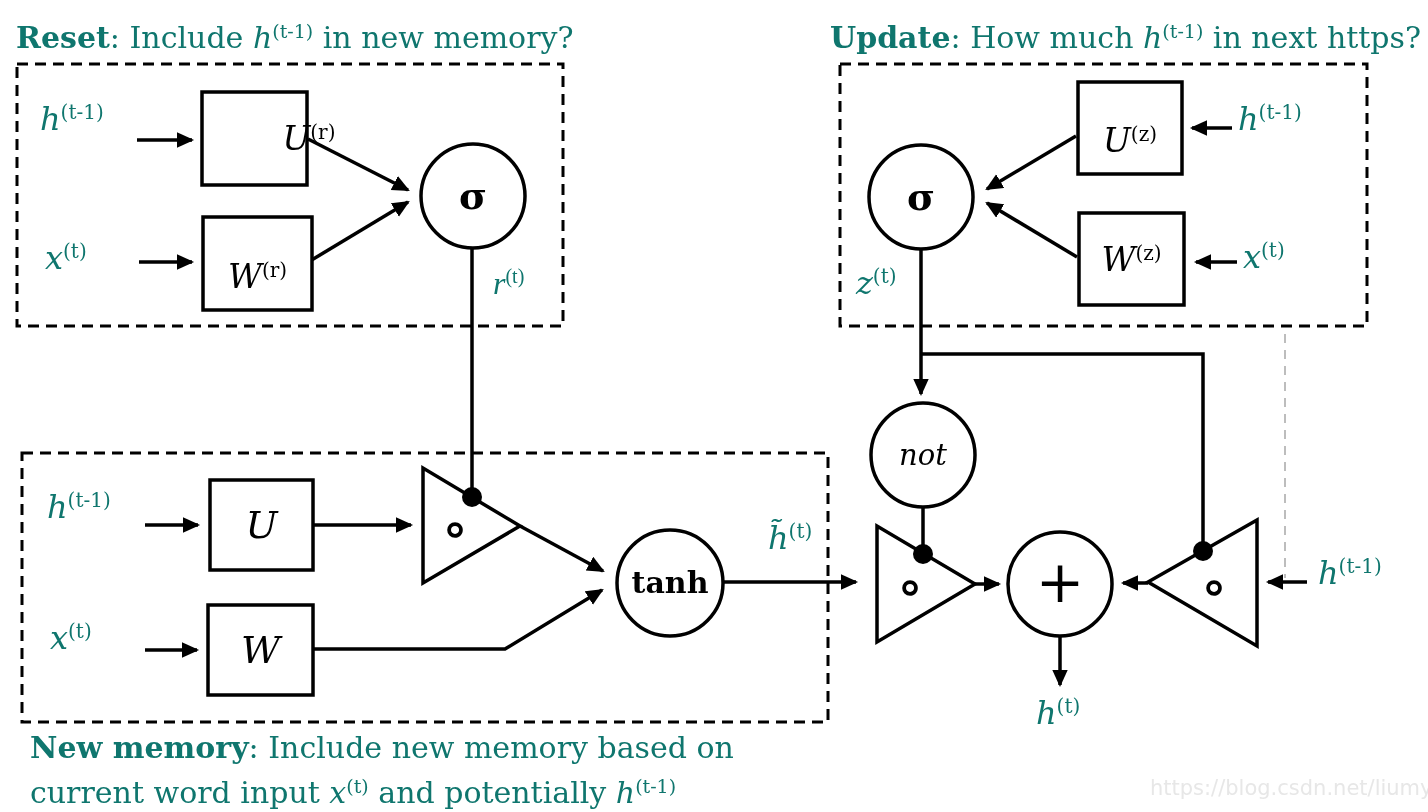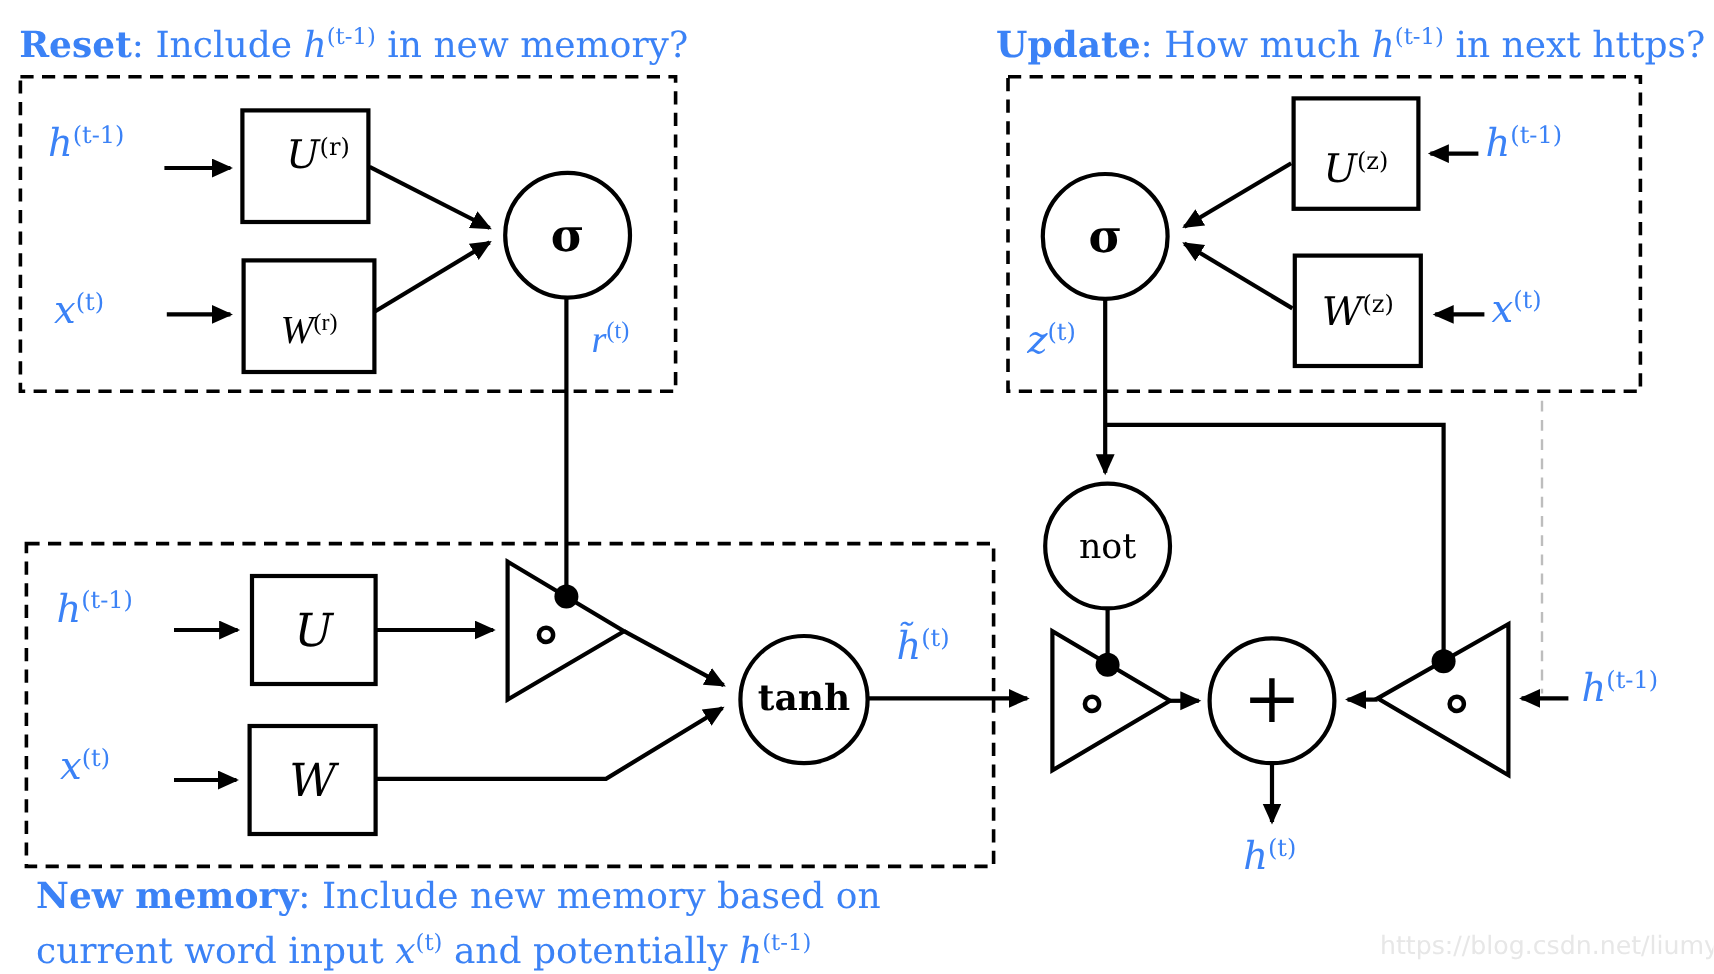--- a/index.html
+++ b/index.html
@@ -1,33 +1,33 @@
 <!DOCTYPE html>
 <html><head>
 <meta charset="utf-8">
 <style>
   html,body{margin:0;padding:0;background:#ffffff;}
   #canvas{position:relative;width:1428px;height:812px;background:#ffffff;overflow:hidden;
           font-family:"DejaVu Serif",serif;color:#000;}
   #geom{position:absolute;left:0;top:0;z-index:0;}
-  .lbl{position:absolute;z-index:2;white-space:nowrap;line-height:1;color:#3b82f6;}
+  .lbl{position:absolute;z-index:2;white-space:nowrap;line-height:1;color:#0f766e;}
   .math{font-style:italic;font-size:32px;}
   .math sup{font-size:20px;font-style:normal;vertical-align:0.55em;}
   .title{font-size:30px;}
   .title b{font-weight:bold;}
   .title .mi{font-style:italic;}
   .title sup{font-size:19px;font-style:normal;vertical-align:0.55em;}
   .boxlbl{position:absolute;z-index:2;display:flex;align-items:center;justify-content:center;
           font-style:italic;line-height:1;}
   .boxlbl sup{font-size:20px;font-style:normal;vertical-align:0.55em;}
   .fs33{font-size:33px;} .fs38{font-size:38px;}
   .circlbl{position:absolute;z-index:2;display:flex;align-items:center;justify-content:center;line-height:1;}
   .sigma{font-size:38px;font-weight:bold;}
   .tanh{font-size:30px;font-weight:bold;}
-  .notl{font-size:29px;}
+  .notl{font-size:29px;font-style:italic;}
   .plus{font-size:58px;font-weight:400;}
   .ring{position:absolute;z-index:2;display:flex;align-items:center;justify-content:center;
         font-family:"DejaVu Sans",sans-serif;font-size:48px;font-weight:600;line-height:1;}
   .caption{font-size:30px;line-height:39px;}
   .caption b{font-weight:bold;}
   .caption .mi{font-style:italic;}
   .caption sup{font-size:19px;font-style:normal;vertical-align:0.55em;}
   .watermark{font-family:"DejaVu Sans",sans-serif;font-size:21px;color:#e7e7e7;
              width:272px;text-align:right;}
 </style>
@@ -100,24 +100,24 @@
 
   <div class="lbl title" style="left:16px;top:22px;">
     <b>Reset</b><span>: Include </span><span class="mi">h</span><sup>(t-1)</sup><span> in new memory?</span>
   </div>
   <div class="lbl title" style="left:830px;top:22px;">
     <b>Update</b><span>: How much </span><span class="mi">h</span><sup>(t-1)</sup><span> in next https?</span>
   </div>
 
   <div class="lbl math" style="left:40px;top:102px;"><span>h</span><sup>(t-1)</sup></div>
   <div class="lbl math" style="left:45px;top:241px;"><span>x</span><sup>(t)</sup></div>
-  <div class="boxlbl fs33" style="left:202px;top:82px;width:126px;height:93px;">
+  <div class="boxlbl fs33" style="left:202px;top:92px;width:126px;height:93px;padding-left:44px;">
       <span><span>U</span><sup>(r)</sup></span>
     </div>
-  <div class="boxlbl fs33" style="left:203px;top:217px;width:109px;height:118px;font-family:Liberation Serif, serif;">
+  <div class="boxlbl fs33" style="left:203px;top:217px;width:109px;height:118px;">
       <span><span>W</span><sup>(r)</sup></span>
     </div>
   <div class="circlbl sigma" style="left:421px;top:144px;width:104px;height:104px;">σ</div>
   <div class="lbl math" style="left:493px;top:266px;font-family:Liberation Serif, serif;"><span>r</span><sup>(t)</sup></div>
 
   <div class="lbl math" style="left:1238px;top:102px;"><span>h</span><sup>(t-1)</sup></div>
   <div class="lbl math" style="left:1243px;top:240px;"><span>x</span><sup>(t)</sup></div>
   <div class="boxlbl fs33" style="left:1078px;top:82px;width:104px;height:116px;">
       <span><span>U</span><sup>(z)</sup></span>
     </div>
@@ -130,21 +130,21 @@
   <div class="lbl math" style="left:47px;top:490px;"><span>h</span><sup>(t-1)</sup></div>
   <div class="lbl math" style="left:50px;top:621px;"><span>x</span><sup>(t)</sup></div>
   <div class="boxlbl fs38" style="left:210px;top:480px;width:103px;height:90px;">
       <span><span>U</span></span>
     </div>
   <div class="boxlbl fs38" style="left:208px;top:605px;width:105px;height:90px;">
       <span><span>W</span></span>
     </div>
   <div class="ring" style="left:435px;top:508px;width:40px;height:40px;">∘</div>
   <div class="circlbl tanh" style="left:617px;top:530px;width:106px;height:106px;">tanh</div>
-  <div class="lbl math" style="left:747px;top:521px;"><span>h̃</span><sup>(t)</sup></div>
+  <div class="lbl math" style="left:768px;top:521px;"><span>h̃</span><sup>(t)</sup></div>
 
   <div class="circlbl notl" style="left:871px;top:403px;width:104px;height:104px;">not</div>
   <div class="ring" style="left:890px;top:566px;width:40px;height:40px;">∘</div>
   <div class="circlbl plus" style="left:1008px;top:530px;width:104px;height:104px;">+</div>
   <div class="ring" style="left:1194px;top:566px;width:40px;height:40px;">∘</div>
   <div class="lbl math" style="left:1318px;top:556px;"><span>h</span><sup>(t-1)</sup></div>
   <div class="lbl math" style="left:1036px;top:696px;"><span>h</span><sup>(t)</sup></div>
 
   <div class="lbl caption" style="left:30px;top:728px;">
     <div><b>New memory</b><span>: Include new memory based on</span></div>

